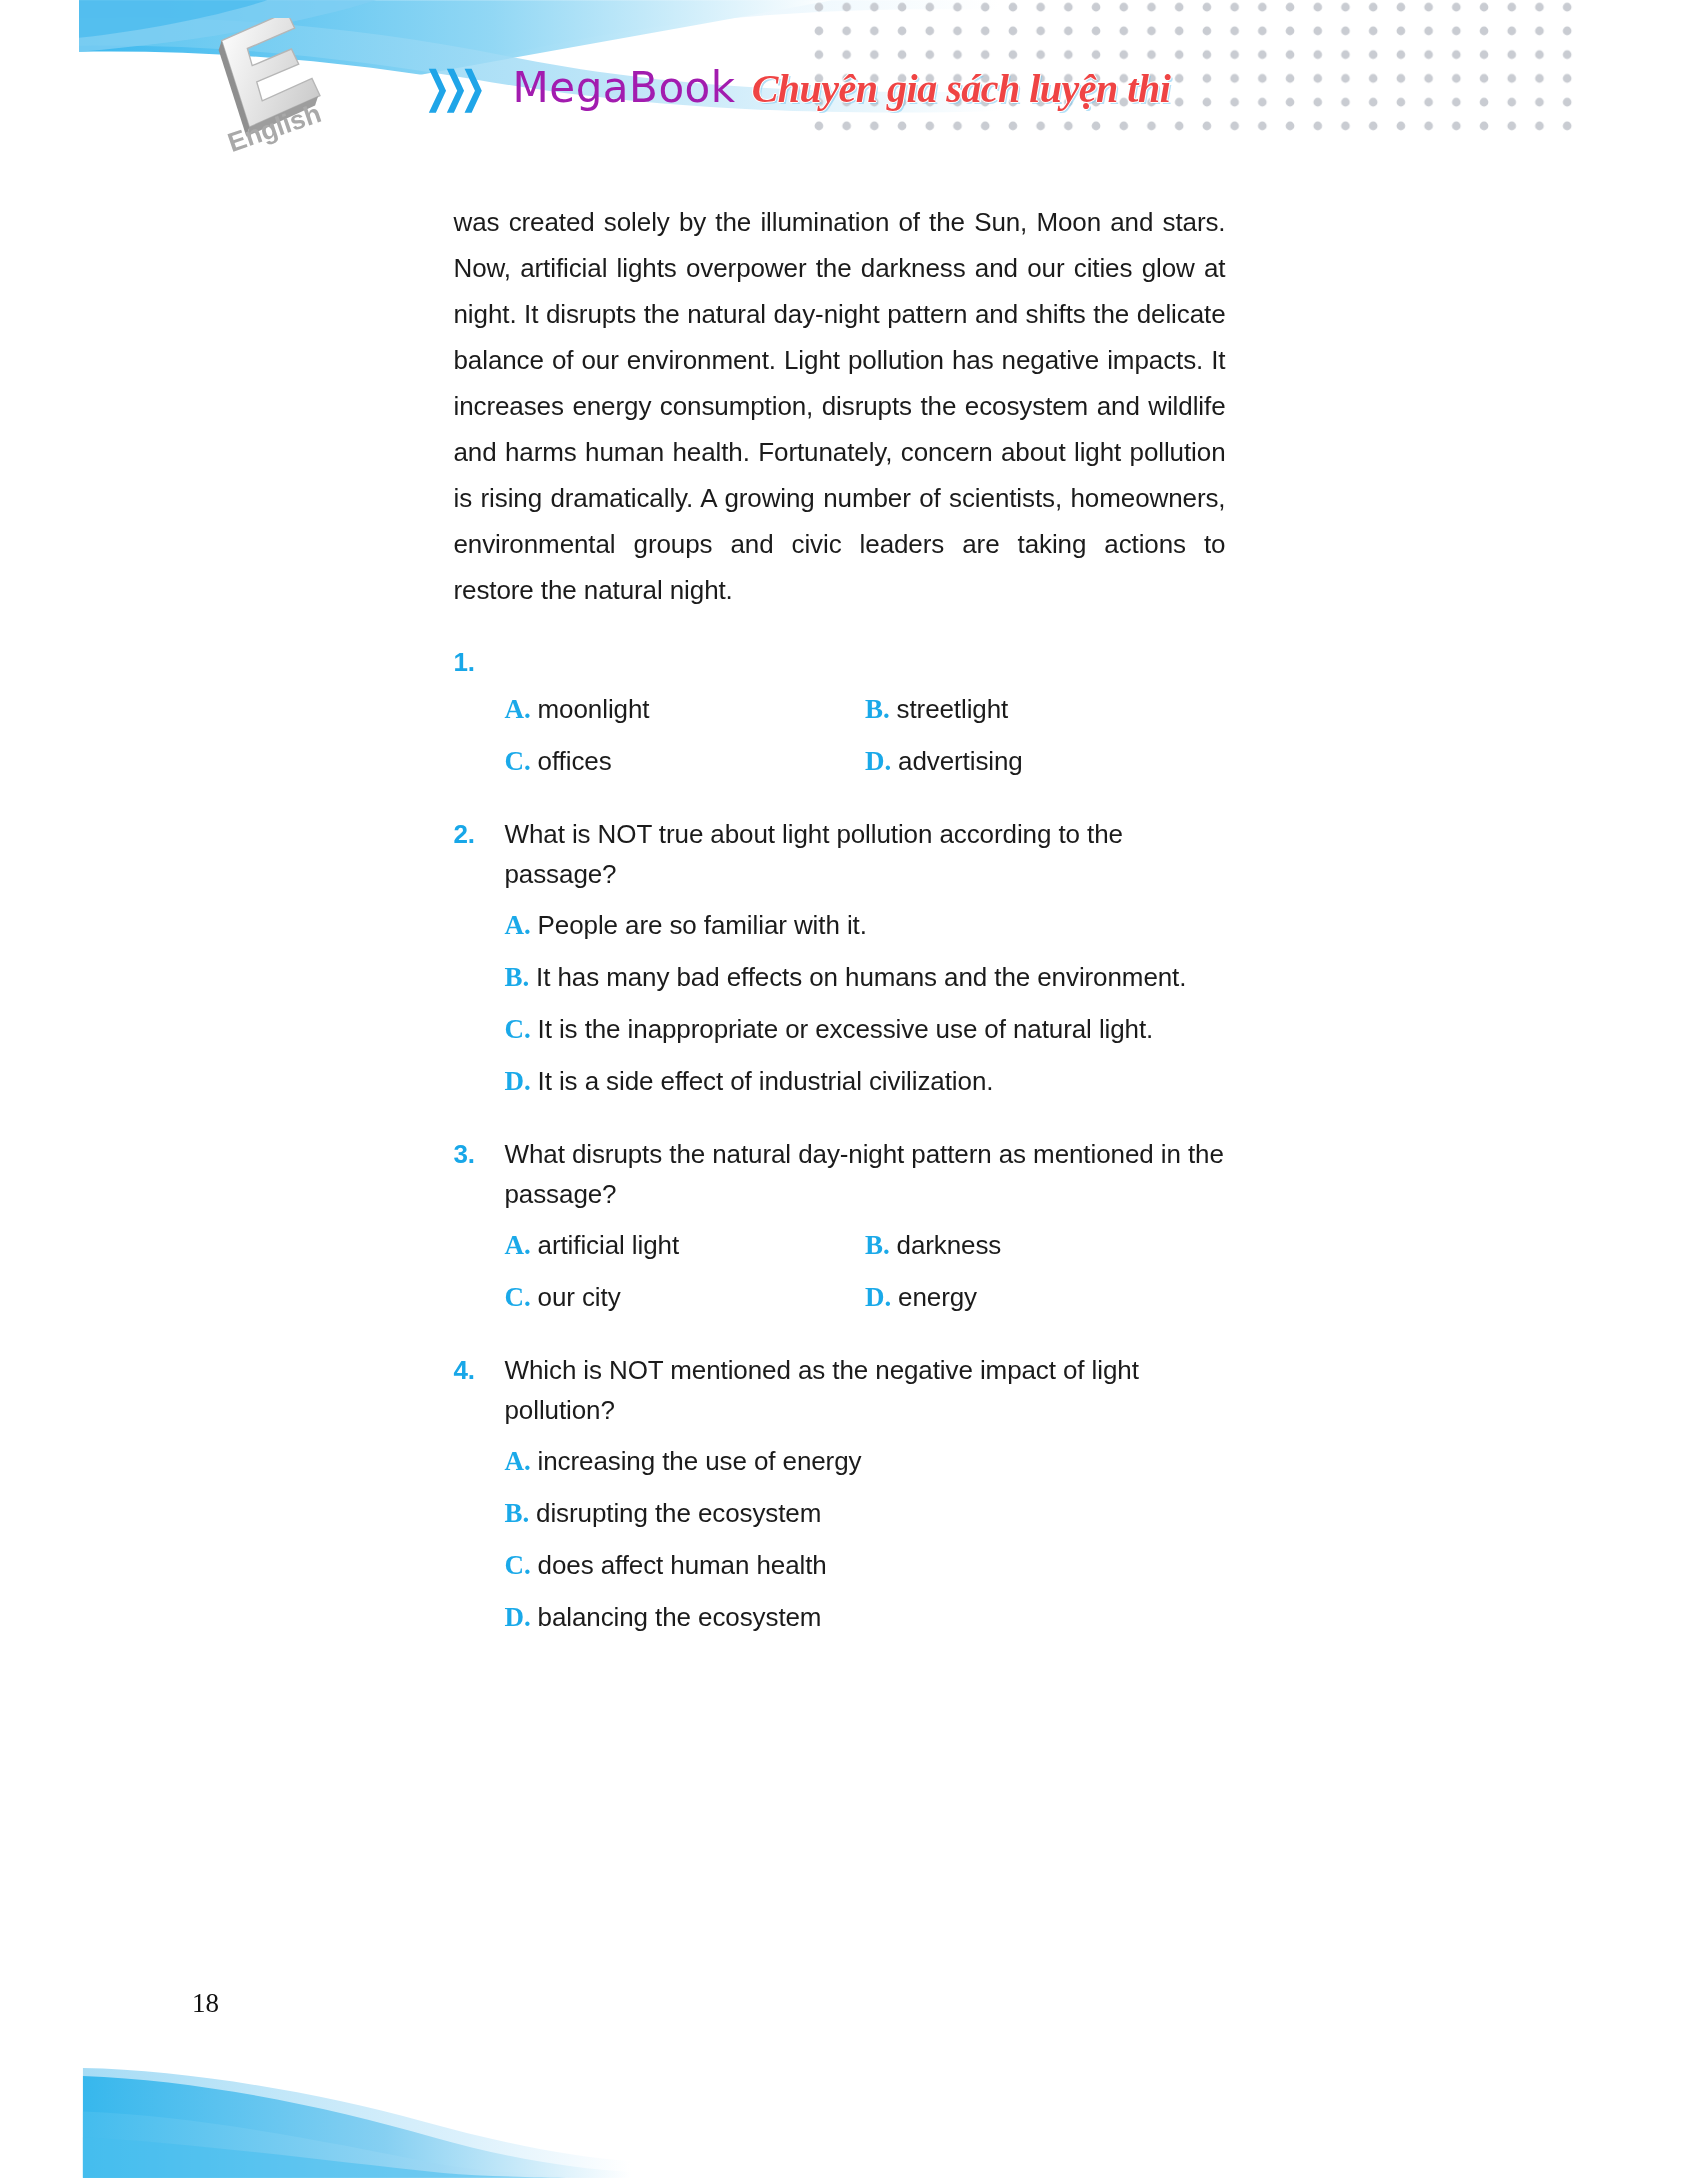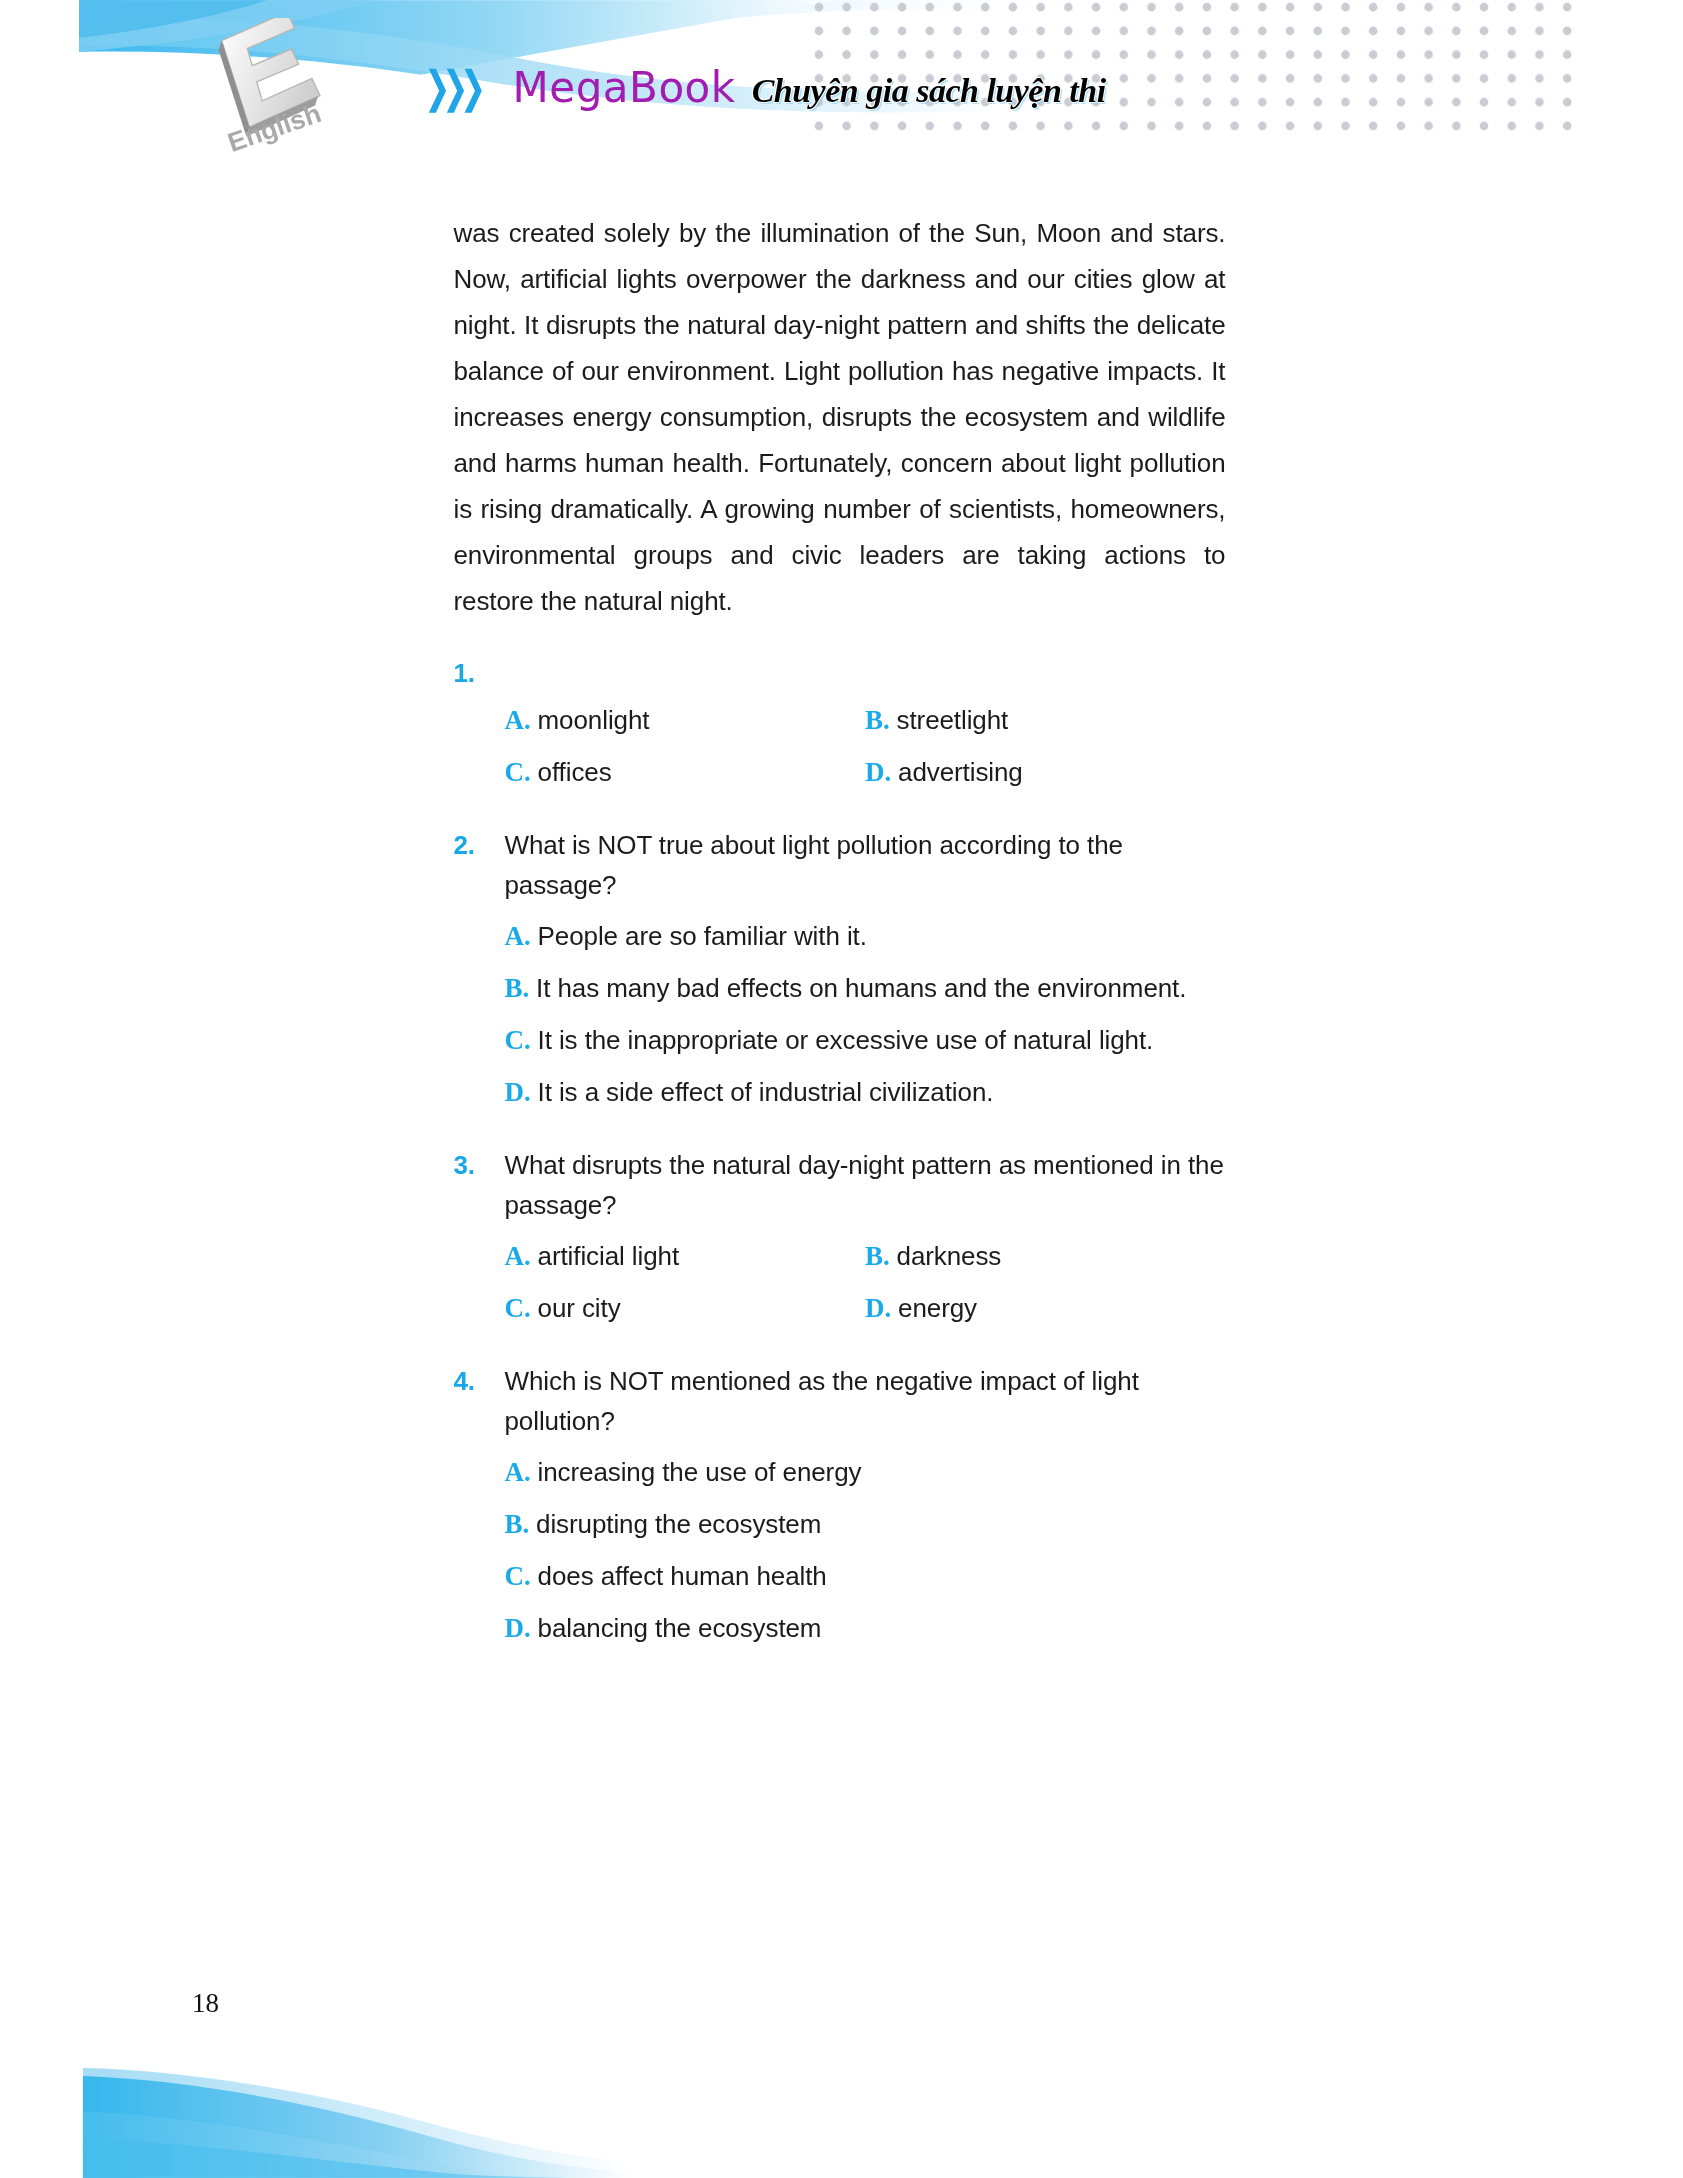--- a/index.html
+++ b/index.html
@@ -72,45 +72,45 @@
   }
   .brand-name {
     font-size: 42px;
     line-height: 1;
     color: #a21caf;
     font-family: "DejaVu Sans", sans-serif;
     letter-spacing: 0.5px;
     font-weight: 400;
   }
   .brand-tag {
-    font-size: 34px;
+    font-size: 40px;
     line-height: 1;
     margin-left: 16px;
-    color: #000000;
+    color: #ef4444;
     font-family: "Liberation Serif", serif;
     font-style: italic;
     font-weight: 700;
     letter-spacing: -0.5px;
     text-shadow:
        1px 0 0 #ffffff, -1px 0 0 #ffffff,
        0 1px 0 #ffffff, 0 -1px 0 #ffffff,
        2px 2px 0 rgba(120,200,240,0.55);
   }
 
   
   .page {
     position: absolute;
     left: 0;
     top: 158px;
     width: 1683px;
   }
 
   .content {
     position: relative;
-    margin: 16px auto;
+    margin: 5px auto;
     width: 1228px;
     padding-left: 226px;
     padding-right: 230px;
     box-sizing: border-box;
   }
 
   .passage {
     font-size: 26px;
     line-height: 46px;
     text-align: justify;

